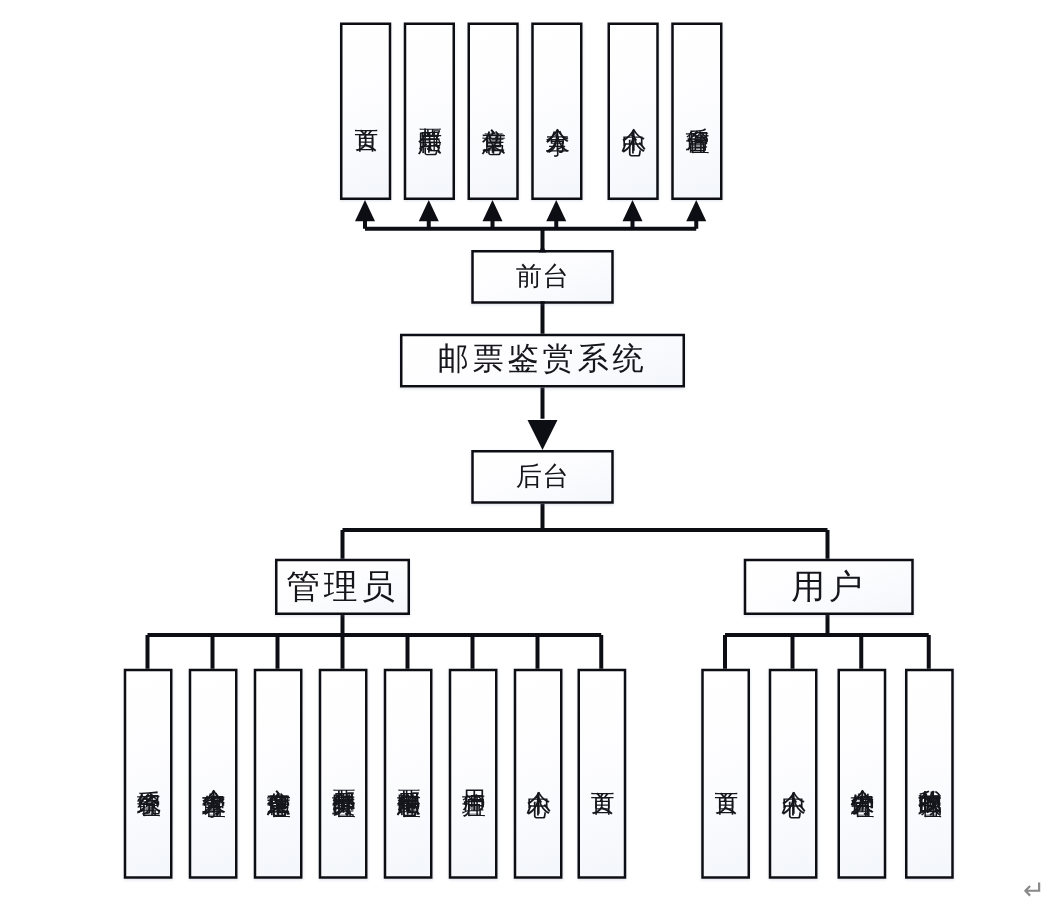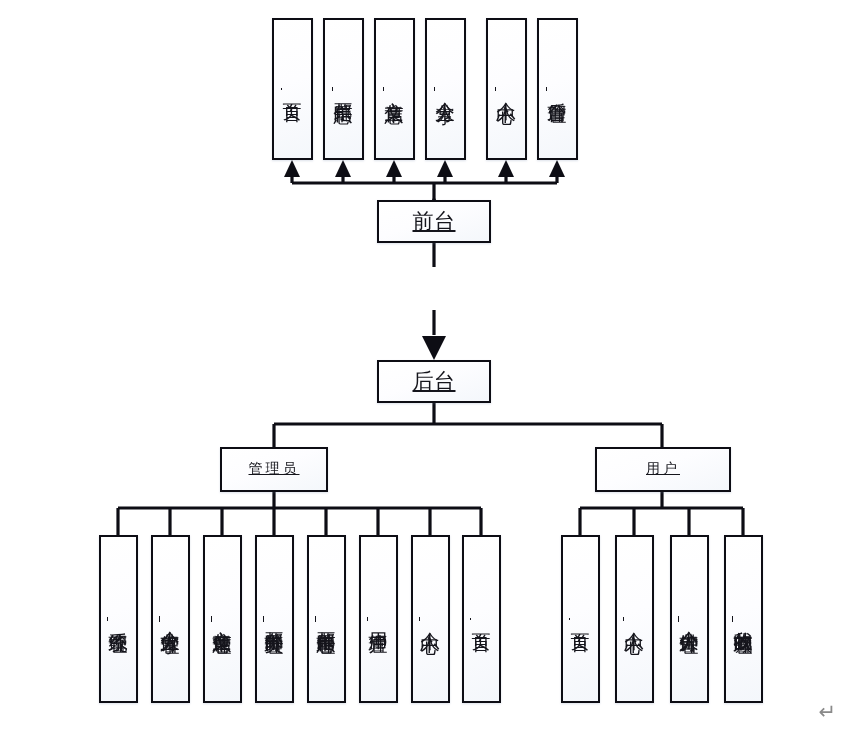--- a/index.html
+++ b/index.html
@@ -22,39 +22,38 @@
     align-items:center;
     justify-content:center;
     color:#15151c;
     box-shadow:0 1px 2px rgba(120,140,170,0.25);
   }
   .node .lbl{
     display:block;
     text-align:left;
     line-height:1.06;
     letter-spacing:0.5px;
-    text-decoration:underline;
   }
   
   .node.vert .lbl{
     writing-mode:vertical-rl;
     text-orientation:upright;
     line-height:1.0;
     letter-spacing:1px;
     font-size:19px;
   }
   .node.horiz .lbl{
     font-size:21px;
   }
   .node.system .lbl{
     font-size:25px;
     letter-spacing:3px;
   }
   .node.role .lbl{
-    font-size:14px;
+    font-size:27px;
     letter-spacing:3px;
   }
   .pilcrow{
     position:absolute;
     right:8px;bottom:14px;
     font-size:21px;
     color:#8a8a8a;
     font-family:"DejaVu Sans",sans-serif;
     user-select:none;
   }
@@ -139,20 +138,23 @@
     <span class="lbl">个人中心</span>
   </div>
   <div class="node vert" style="left:537px;top:18px;width:41px;height:142px;">
     <span class="lbl">后台管理</span>
   </div>
 
   <div class="node horiz" style="left:377px;top:200px;width:114px;height:43px;">
     <span class="lbl">前台</span>
   </div>
 
+  <div class="node system" style="left:320px;top:267px;width:228px;height:43px;">
+    <span class="lbl">邮票鉴赏系统</span>
+  </div>
 
   <div class="node horiz" style="left:377px;top:360px;width:114px;height:43px;">
     <span class="lbl">后台</span>
   </div>
 
   <div class="node role" style="left:220px;top:447px;width:108px;height:45px;">
     <span class="lbl">管理员</span>
   </div>
   <div class="node role" style="left:595px;top:447px;width:136px;height:45px;">
     <span class="lbl">用户</span>

